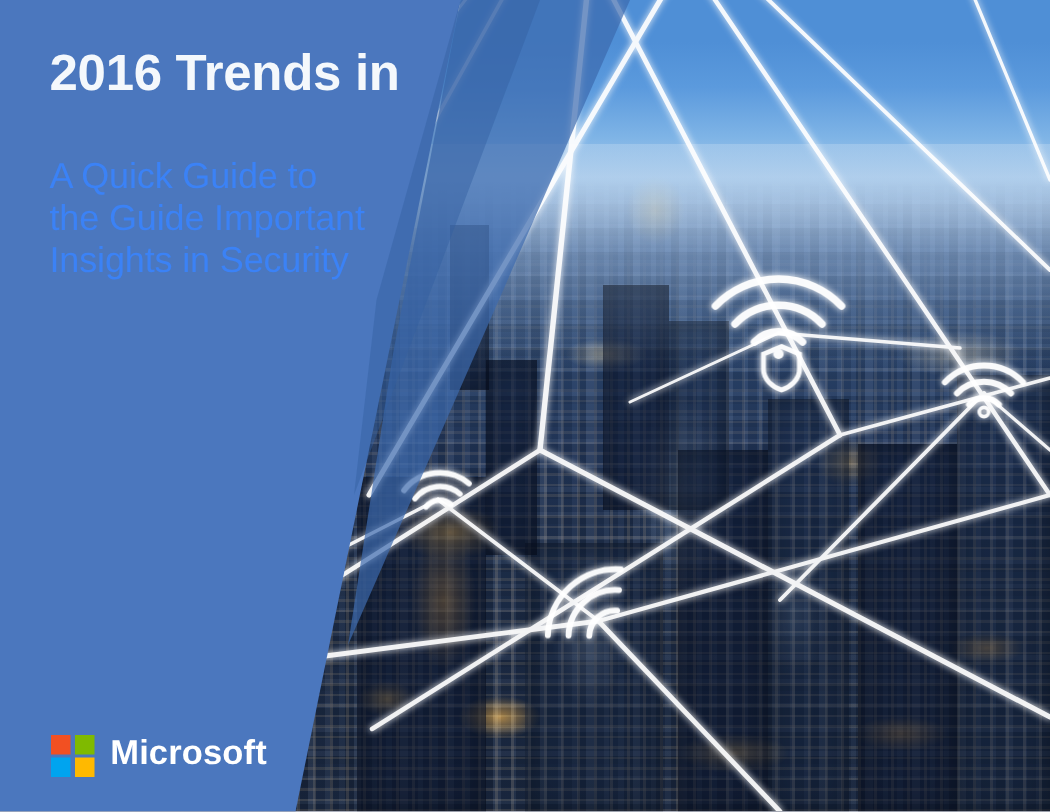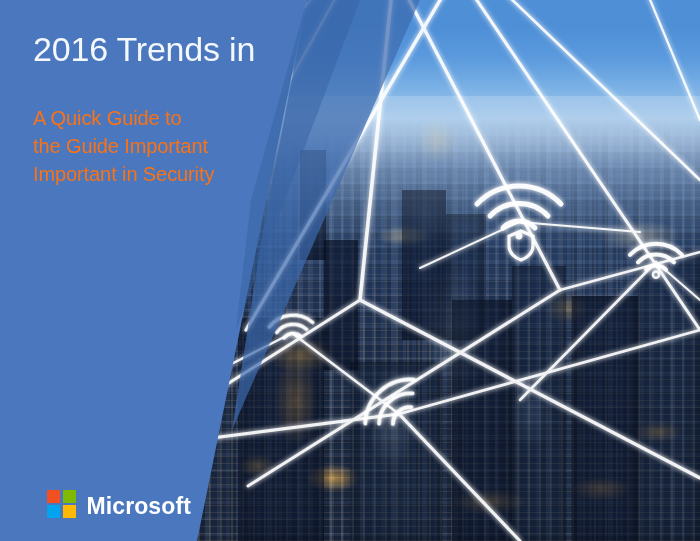--- a/index.html
+++ b/index.html
@@ -124,43 +124,42 @@
     position: absolute;
     left: 33px;
     top: 28px;
     width: 250px;
     color: #ffffff;
   }
   .cover-title {
     margin: 0;
     font-size: 34px;
     line-height: 43px;
-    font-weight: 400;
+    font-weight: 700;
     letter-spacing: -0.2px;
     color: #f4f8fc;
   }
   .cover-subtitle {
     margin: 0;
     padding-top: 33px;
-    font-size: 20px;
+    font-size: 24px;
     line-height: 28px;
     font-weight: 300;
     letter-spacing: -0.1px;
-    color: #f97316;
+    color: #3b82f6;
   }
 
   
   .ms-logo {
     position: absolute;
     left: 34px;
     bottom: 23px;
     display: flex;
-    align-items: flex-end;
+    align-items: flex-start;
     gap: 11px;
-    margin-left: 13px;
   }
   .ms-squares {
     display: grid;
     grid-template-columns: 13px 13px;
     grid-template-rows: 13px 13px;
     gap: 2.5px;
   }
   .sq { display: block; width: 13px; height: 13px; }
   .ms-word {
     font-size: 23px;
@@ -261,21 +260,21 @@
   </svg>
 
   <svg class="panel" viewBox="0 0 700 541" preserveAspectRatio="none">
     <polygon points="0,0 307,0 197,541 0,541" fill="#4B77BE"></polygon>
     <polygon points="307,0 420,0 232,430 262,236" fill="#3C6AAE" opacity="0.70"></polygon>
     <polygon points="307,0 360,0 236,330 251,200" fill="#33609F" opacity="0.45"></polygon>
   </svg>
 
   <div class="panel-text">
     <h1 class="cover-title"><span>2016 Trends in</span><br></h1>
-    <p class="cover-subtitle"><span>A Quick Guide to</span><br><span>the Guide Important</span><br><span>Important in Security</span></p>
+    <p class="cover-subtitle"><span>A Quick Guide to</span><br><span>the Guide Important</span><br><span>Insights in Security</span></p>
   </div>
 
   <div class="ms-logo">
     <span class="ms-squares">
       <i class="sq" style="background: rgb(242, 80, 34);"></i>
       <i class="sq" style="background: rgb(127, 186, 0);"></i>
       <i class="sq" style="background: rgb(0, 164, 239);"></i>
       <i class="sq" style="background: rgb(255, 185, 0);"></i>
     </span>
     <span class="ms-word">Microsoft</span>

